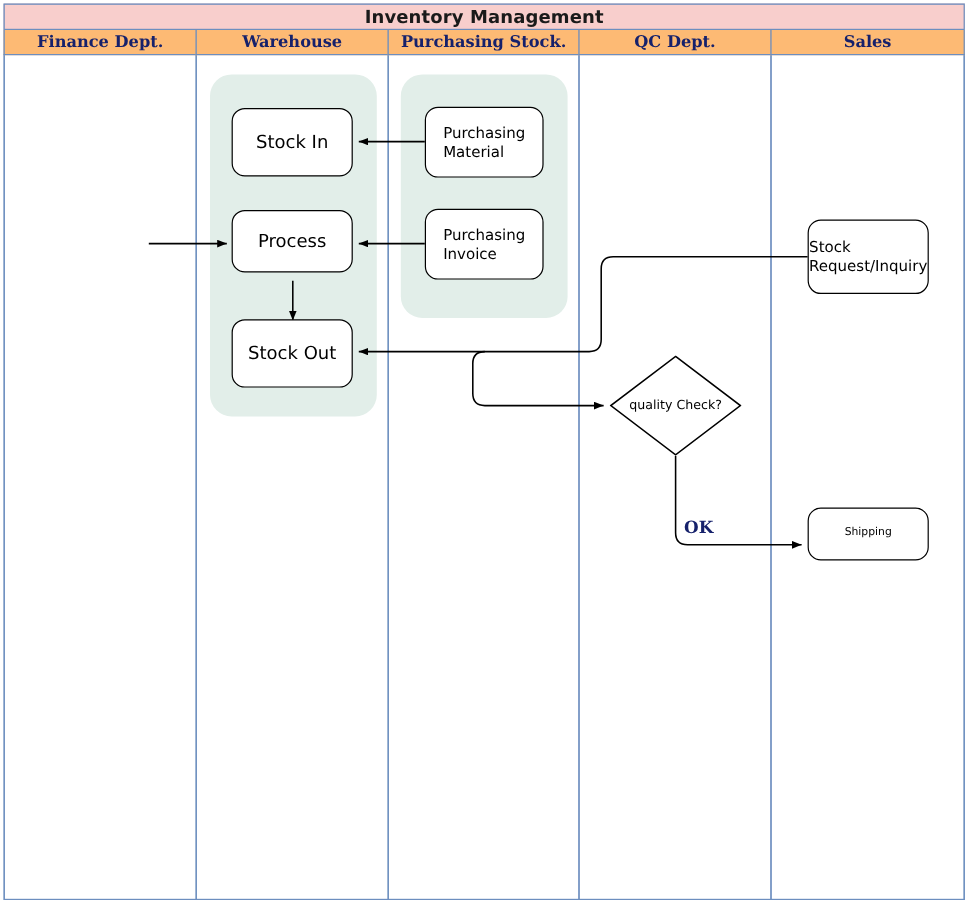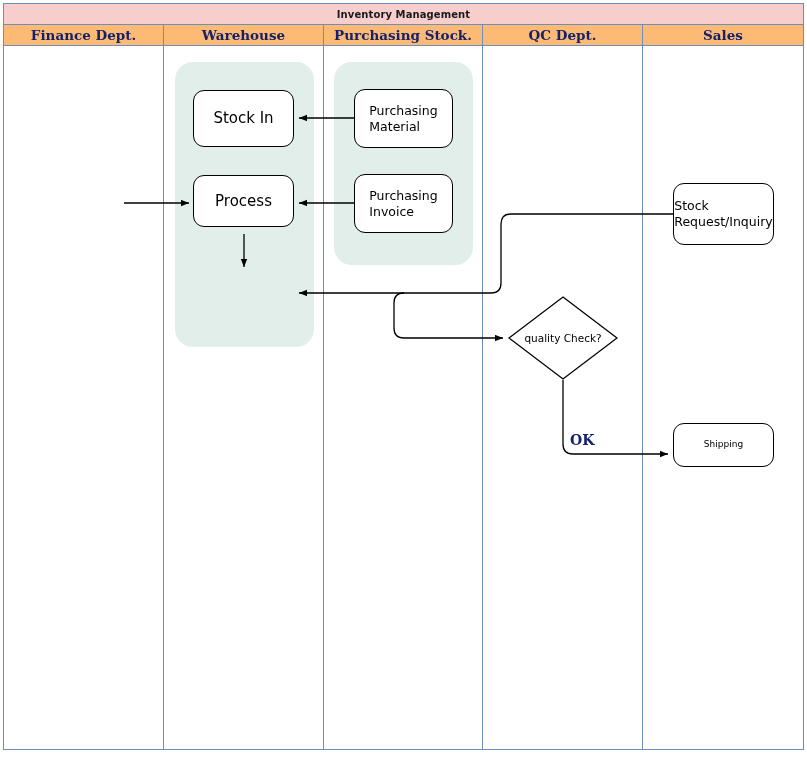--- a/index.html
+++ b/index.html
@@ -33,21 +33,21 @@
     left: 3px;
     top: 3px;
     width: 801px;
     height: 22px;
     box-sizing: border-box;
     background: #f8cecc;
     border: 1px solid #6c8ebf;
     color: #1a1a1a;
     font-family: "DejaVu Sans", sans-serif;
     font-weight: bold;
-    font-size: 10px;
+    font-size: 15px;
     display: flex;
     align-items: center;
     justify-content: center;
     letter-spacing: .1px;
   }
 
   .lane-header {
     position: absolute;
     top: 25px;
     height: 21px;
@@ -183,20 +183,21 @@
 
       <path d="M563,380 L563,444 Q563,454 573,454 L668,454"></path>
     </g>
   </svg>
 
 
   <div class="node big" style="left:193px;top:90px;width:101px;height:57px;">Stock In</div>
 
   <div class="node big" style="left:193px;top:175px;width:101px;height:52px;">Process</div>
 
+  <div class="node big" style="left:193px;top:266px;width:101px;height:57px;">Stock Out</div>
 
   <div class="node med" style="left:354px;top:89px;width:99px;height:59px;">Purchasing
 Material</div>
 
   <div class="node med" style="left:354px;top:174px;width:99px;height:59px;">Purchasing
 Invoice</div>
 
   <div class="node med" style="left:673px;top:183px;width:101px;height:62px;">Stock
 Request/Inquiry</div>
 

